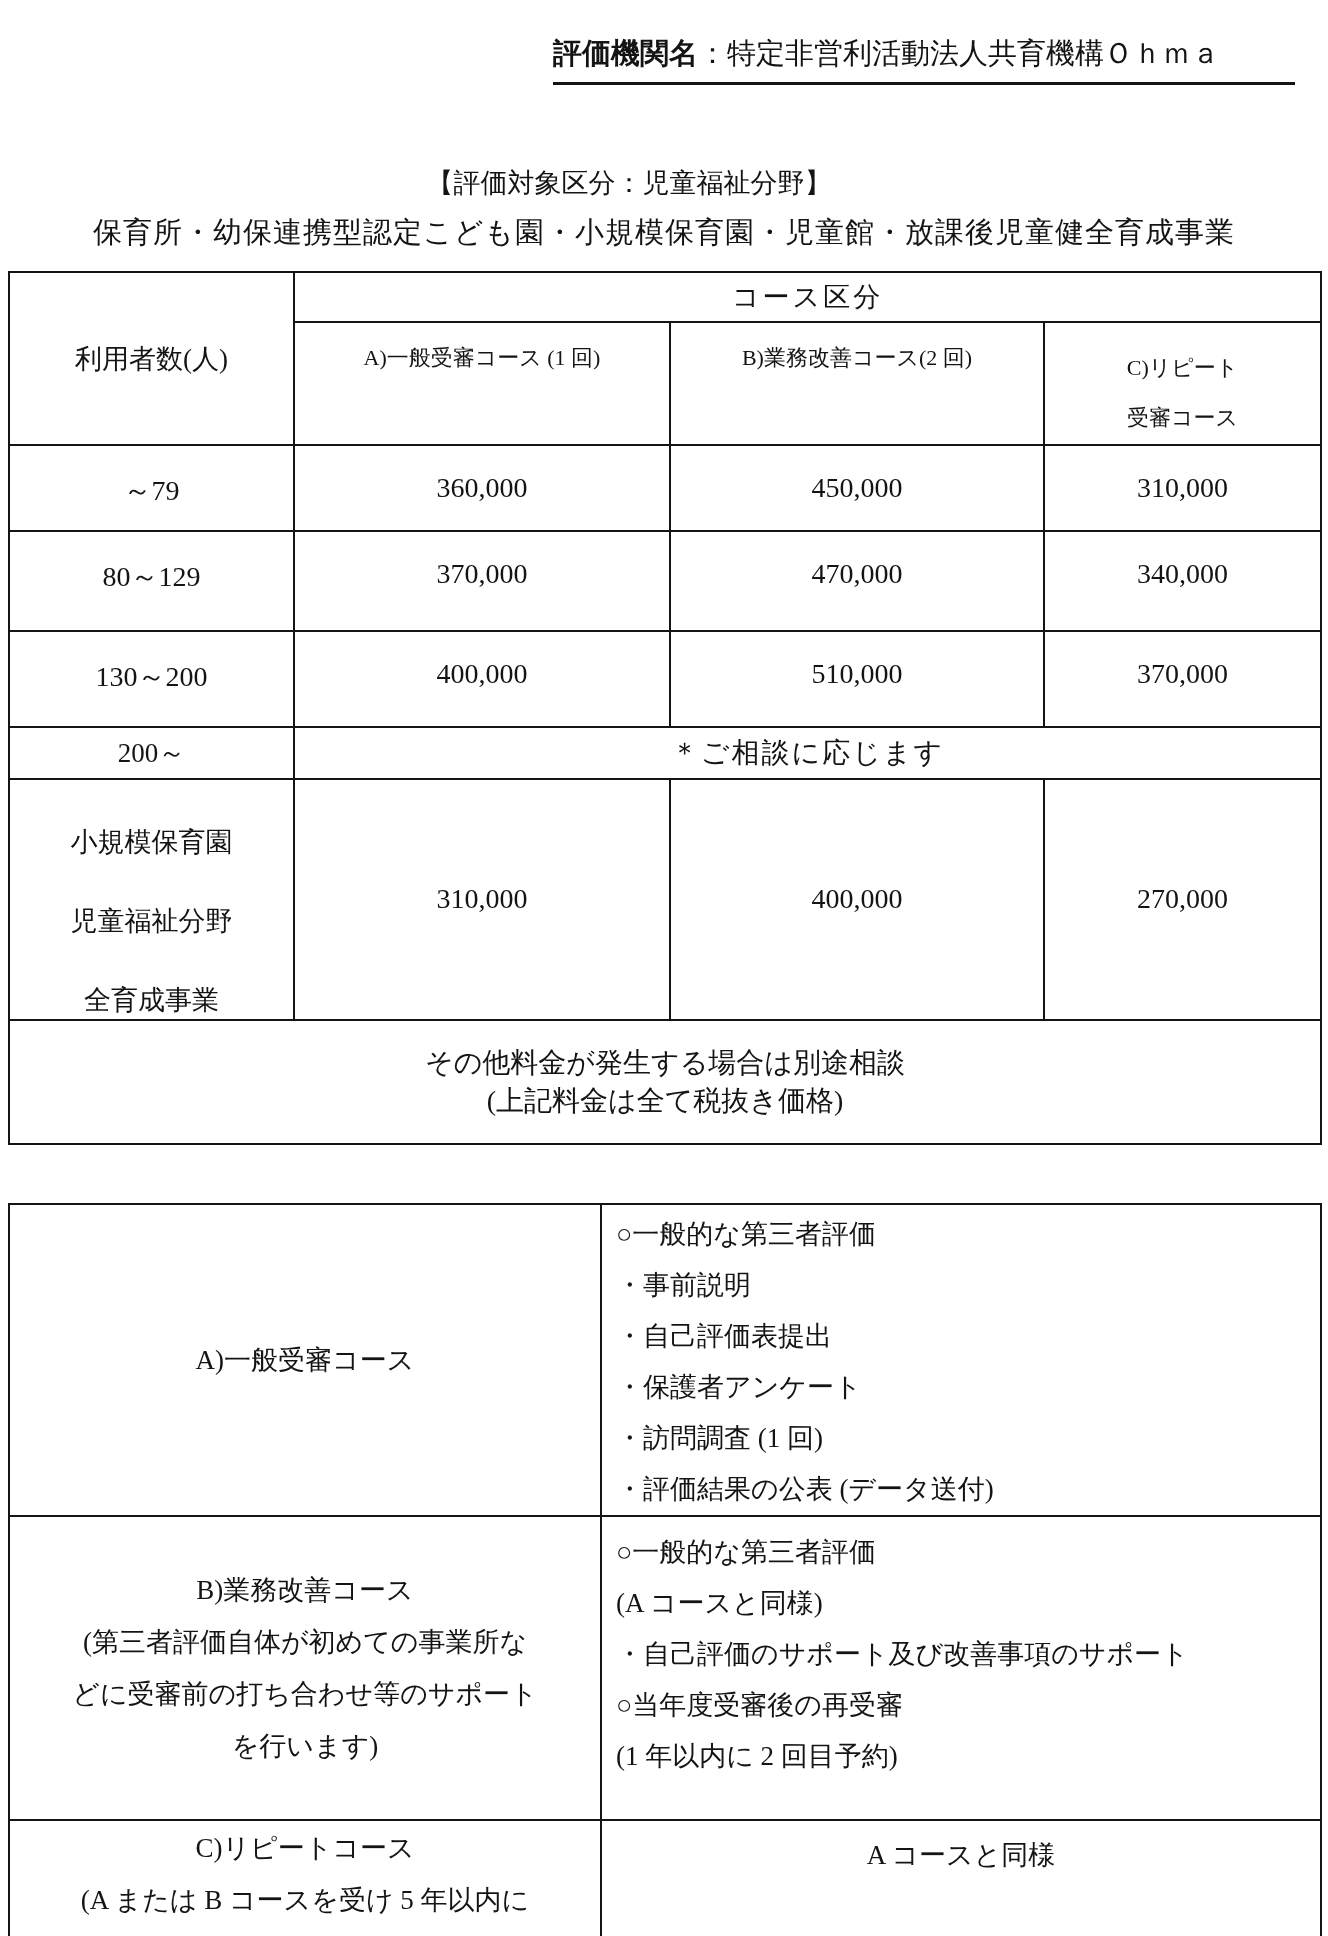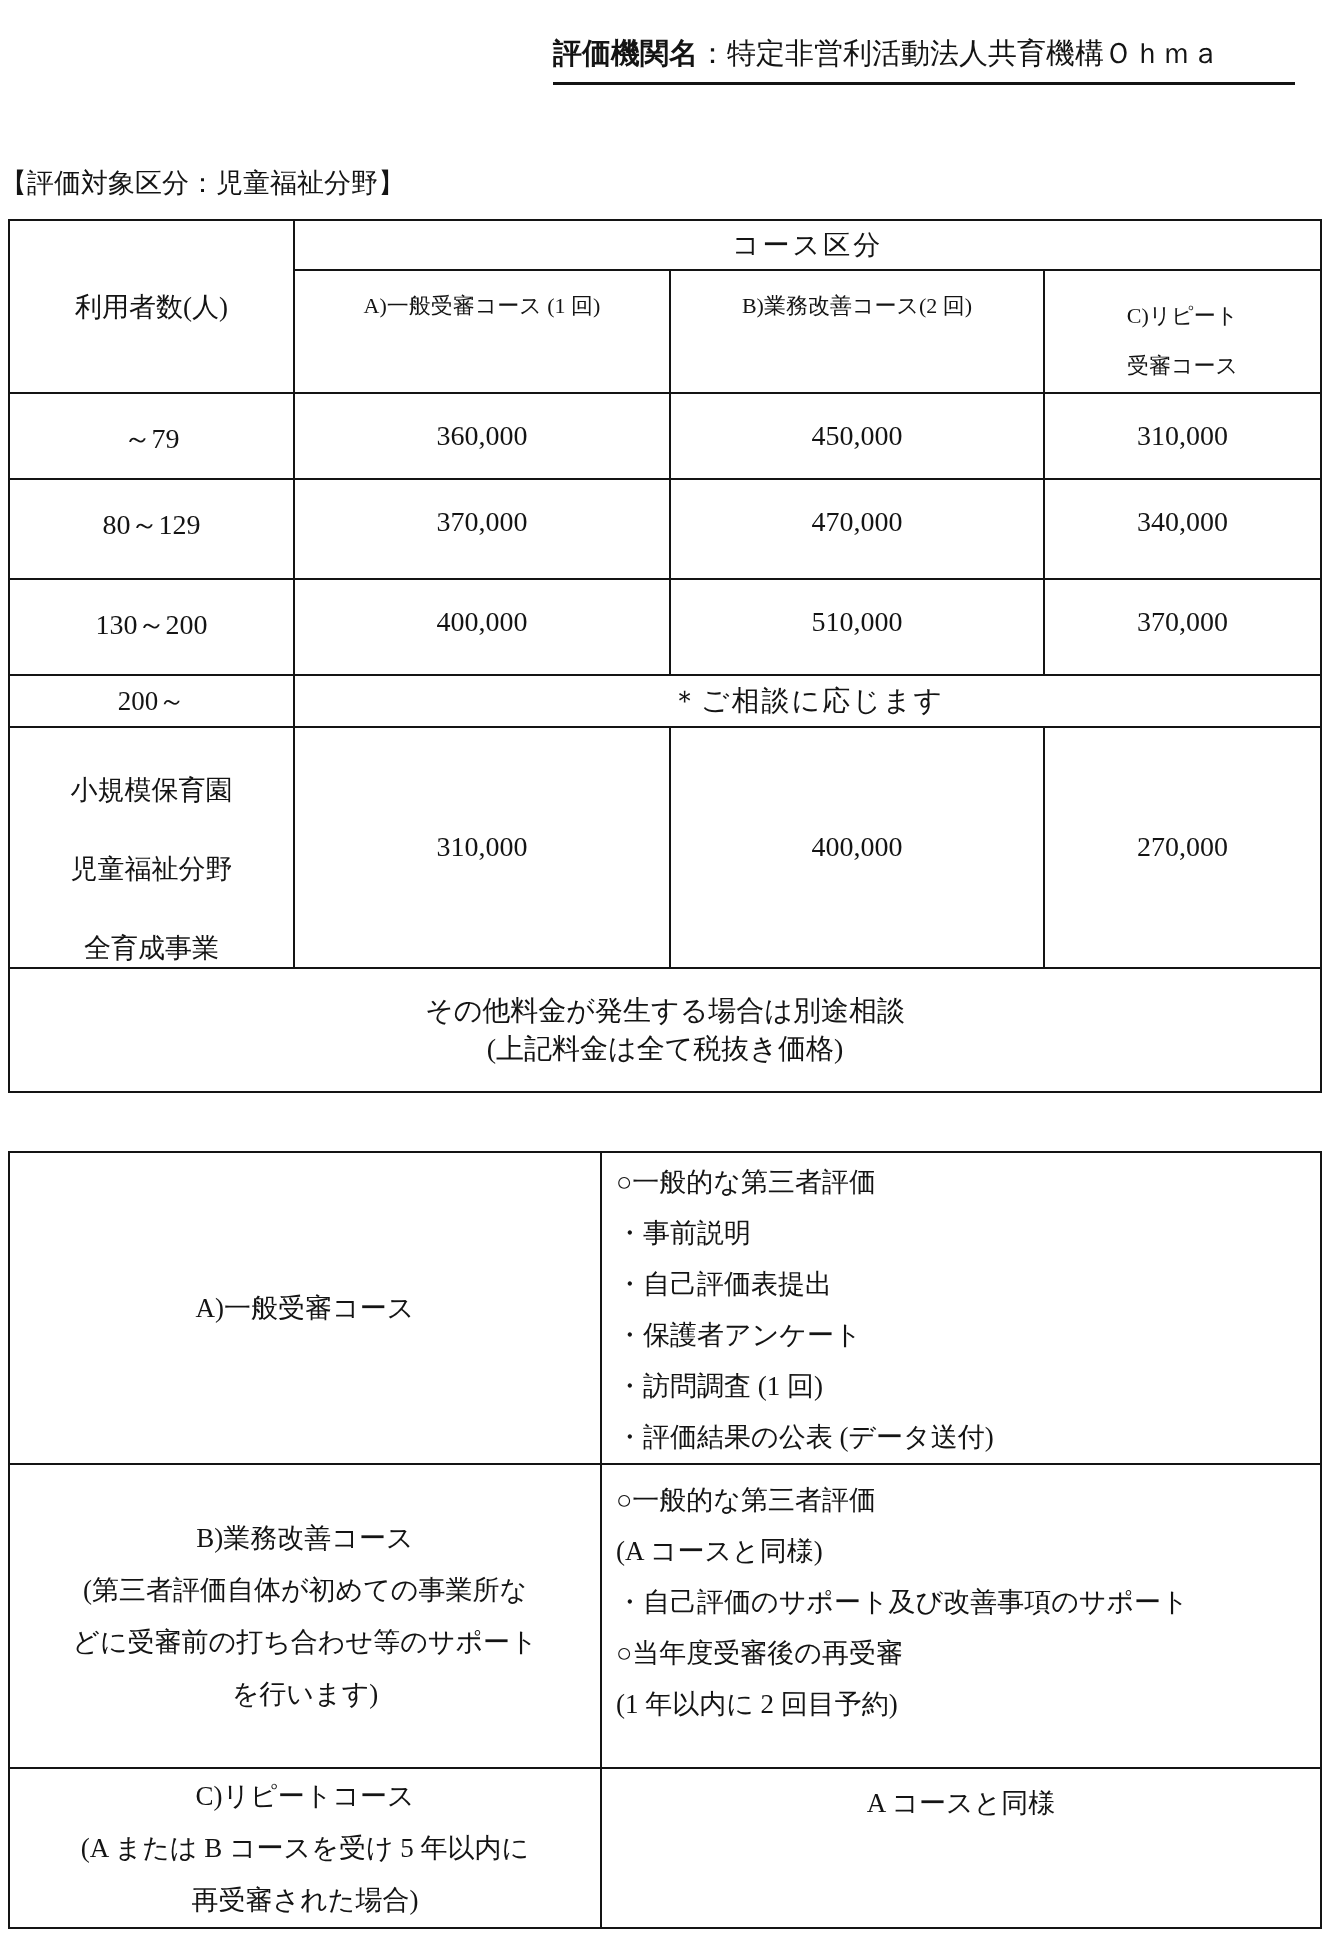--- a/index.html
+++ b/index.html
@@ -35,20 +35,21 @@
     padding: 0 42px 8px 0;
     min-width: 700px;
   }
   .org-label {
     font-family: "Liberation Sans", "DejaVu Sans", sans-serif;
     font-weight: bold;
     font-size: 29px;
   }
   .category-heading {
     margin: 80px 70px 0 0;
+    text-align: center;
     font-size: 27px;
   }
   .category-subheading {
     margin: 12px 0 0 0;
     text-align: center;
     font-size: 29px;
     letter-spacing: 1px;
     white-space: nowrap;
   }
   
@@ -160,20 +161,21 @@
 <body>
 
 <div class="page">
 
 
   <div class="org-line">
     <span class="org-underline"><span class="org-label">評価機関名</span><span class="org-sep">：</span><span class="org-name">特定非営利活動法人共育機構Ｏｈｍａ</span></span>
   </div>
 
   <div class="category-heading">【評価対象区分：児童福祉分野】</div>
+  <div class="category-subheading">保育所・幼保連携型認定こども園・小規模保育園・児童館・放課後児童健全育成事業</div>
 
   <table class="price-table">
     <colgroup>
       <col style="width:285px">
       <col style="width:376px">
       <col style="width:374px">
       <col style="width:277px">
     </colgroup>
     <tbody>
       <tr class="ht1">

